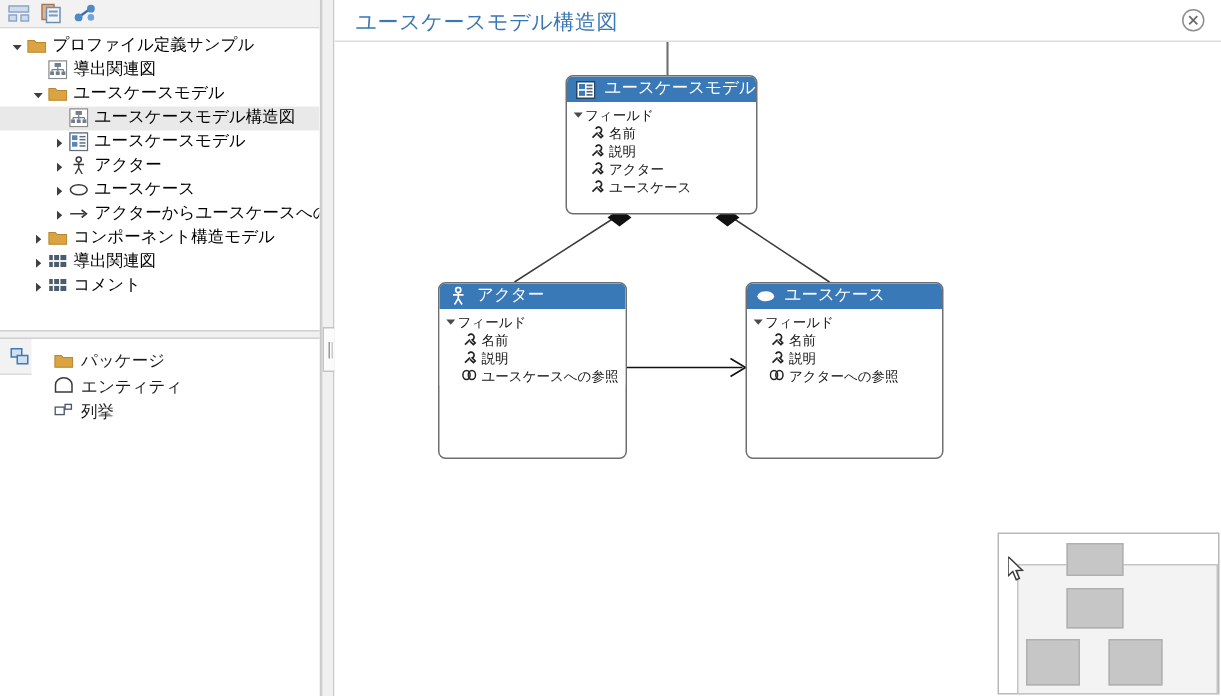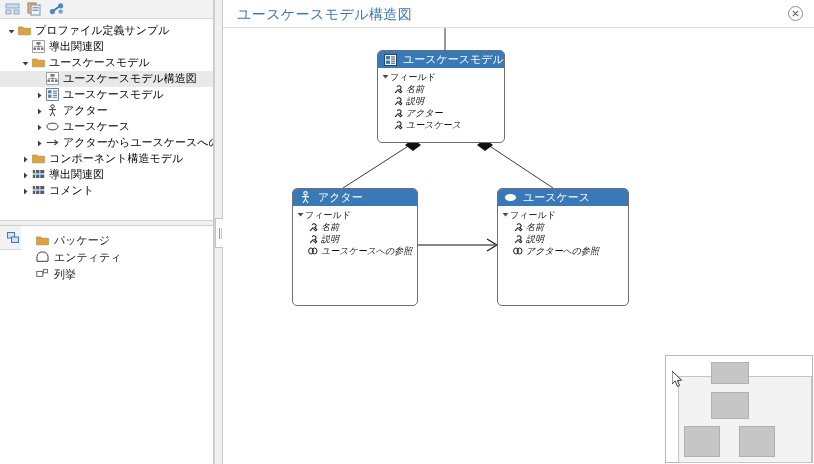--- a/index.html
+++ b/index.html
@@ -235,27 +235,26 @@
     font-size: 9px;
     color: #111;
   }
   .compart-row .twisty-sm {
     width: 9px; height: 10px; flex: 0 0 9px;
     display:flex; align-items:center; justify-content:center;
   }
   .attr-row {
     height: 12px;
     display: flex;
-    align-items: center;
+    align-items: flex-start;
     padding-left: 15px;
     white-space: nowrap;
     font-size: 9px;
     color: #111;
     gap: 3px;
-    font-style: italic;
   }
   .attr-ico { width: 10px; height: 10px; flex: 0 0 10px; display:flex; align-items:center; justify-content:center;}
 
   
   .minimap {
     position: absolute;
     right: 1px;
     bottom: 1px;
     width: 148px;
     height: 108px;

